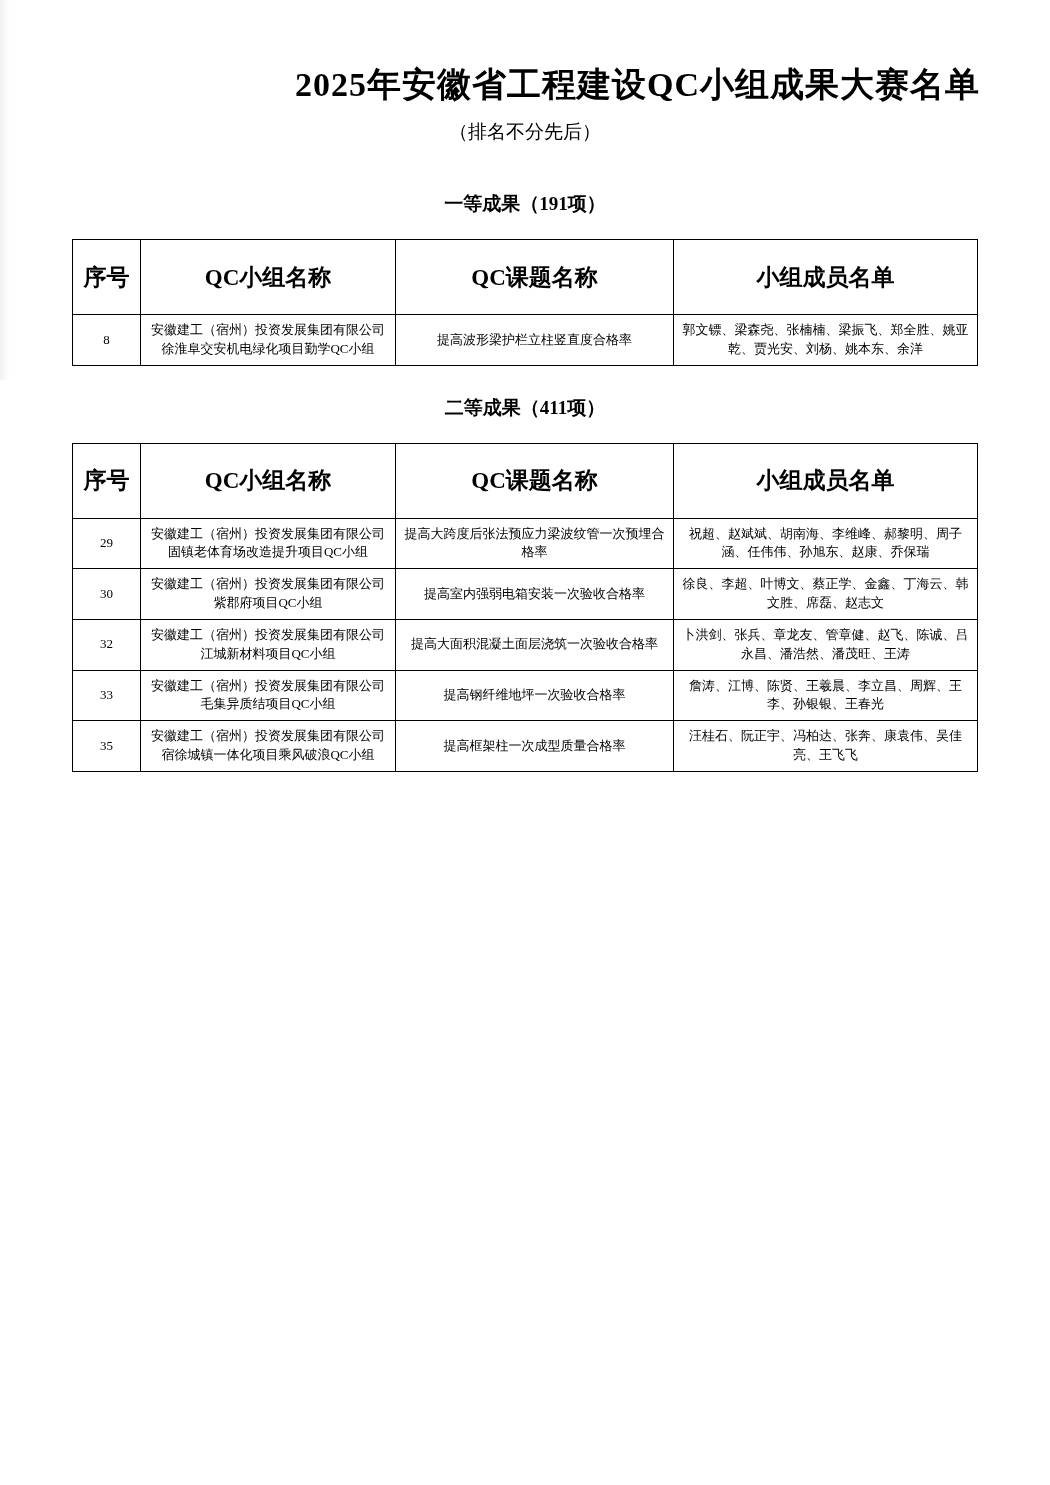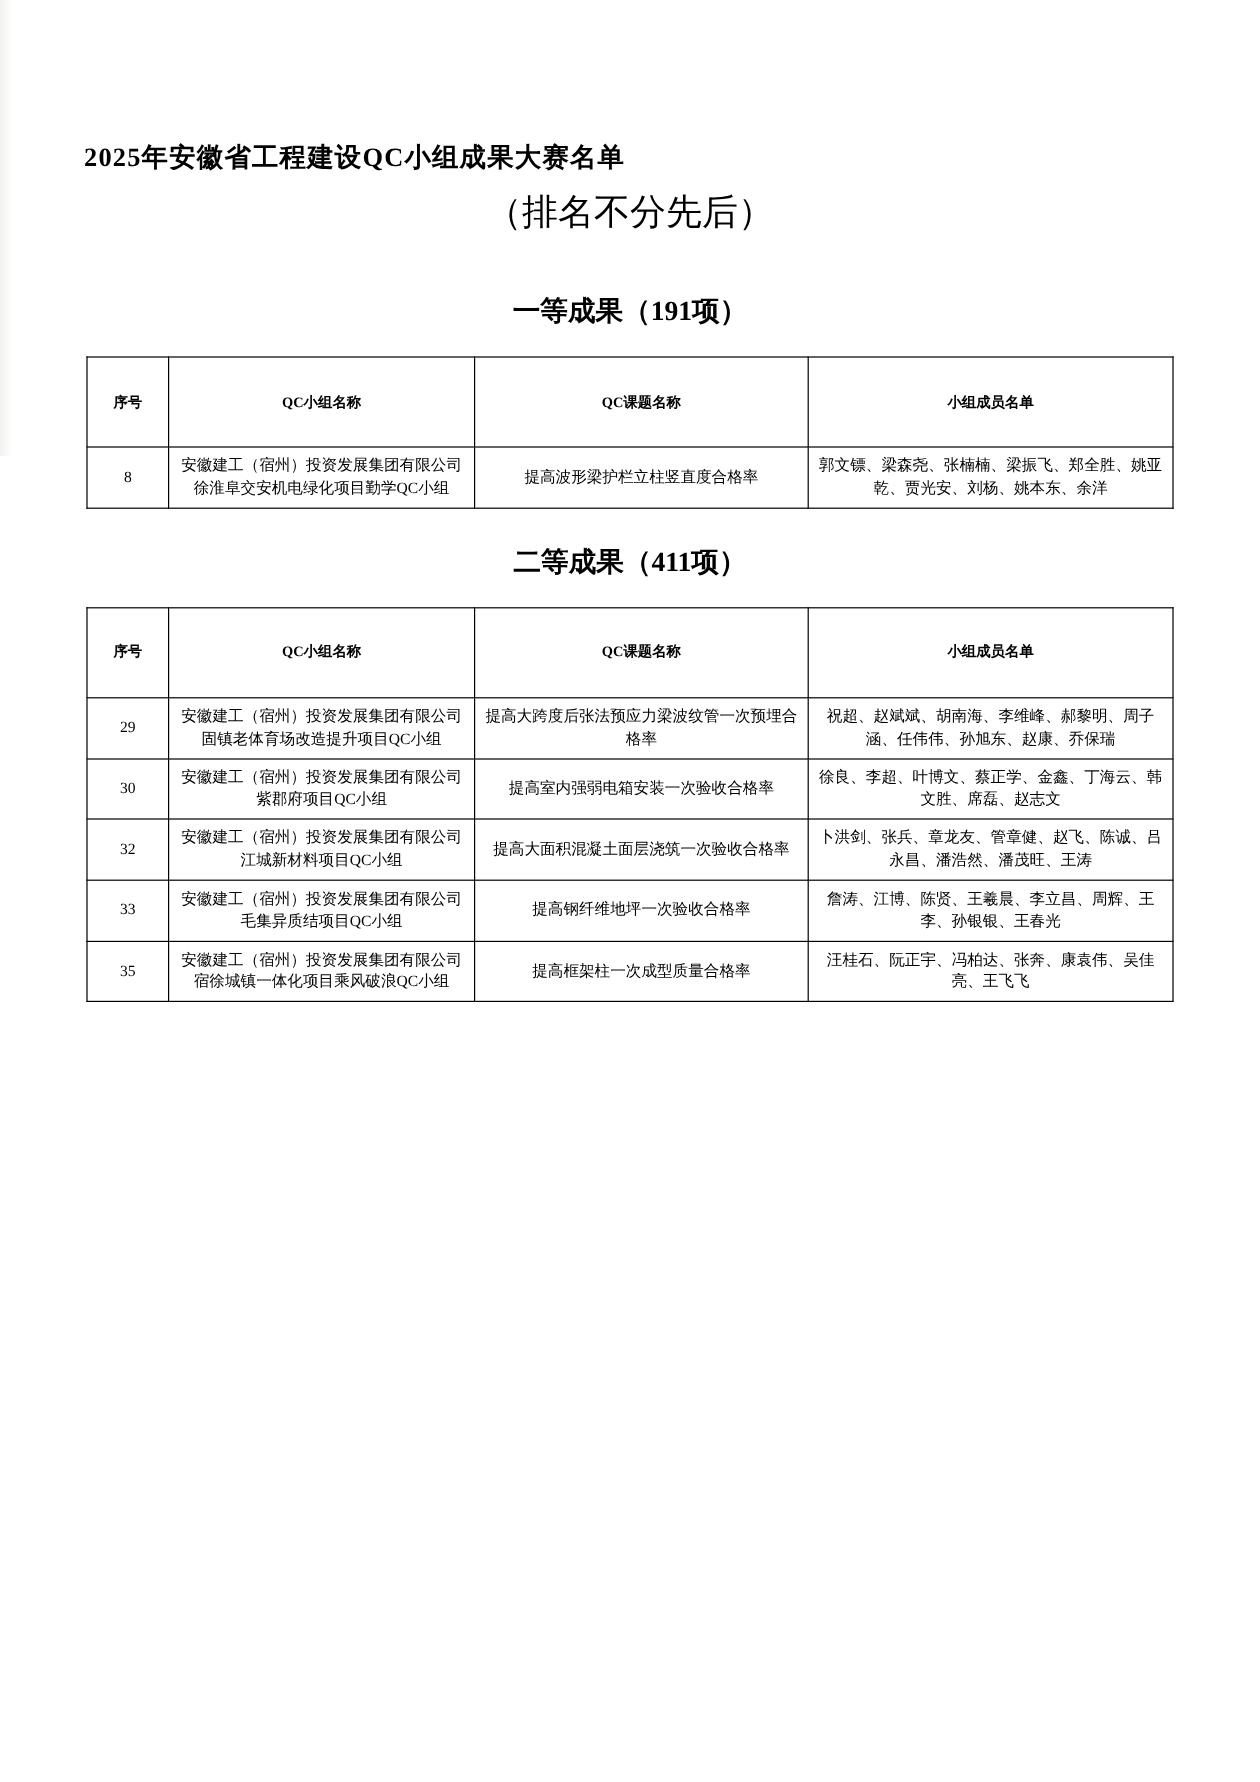--- a/index.html
+++ b/index.html
@@ -25,38 +25,38 @@
   
   .scan-edge-left {
     position: absolute;
     left: 0;
     top: 0;
     width: 10px;
     height: 380px;
     background: linear-gradient(to right, #f2f2f0, #ffffff);
   }
   .doc-title {
-    text-align: left;
-    font-size: 22px;
+    text-align: right;
+    font-size: 34px;
     font-weight: bold;
     letter-spacing: 1px;
     margin: 0;
-    padding-top: 118px;
+    padding-top: 65px;
     line-height: 1.2;
   }
   .doc-subtitle {
     text-align: center;
-    font-size: 30px;
+    font-size: 19px;
     margin: 0;
     padding-top: 14px;
     line-height: 1.3;
   }
   .section-title {
     text-align: center;
-    font-size: 23px;
+    font-size: 19px;
     font-weight: bold;
     margin: 0;
     line-height: 1.3;
   }
   .sec1-title { padding-top: 48px; }
   .sec2-title { padding-top: 30px; }
 
   table.qc {
     border-collapse: collapse;
     width: 905px;
@@ -66,21 +66,21 @@
   table.qc th, table.qc td {
     border: 1.5px solid #000;
     vertical-align: middle;
     padding: 6px 7px;
     font-size: 13px;
     line-height: 1.45;
     text-align: center;
   }
   table.qc th {
     font-weight: bold;
-    font-size: 12px;
+    font-size: 23px;
     height: 62px;
   }
   col.c-no    { width: 68px; }
   col.c-name  { width: 255px; }
   col.c-topic { width: 278px; }
   col.c-members { width: 304px; }
 
   td.c-no-cell { font-size: 18px; }
   td.c-name-cell { text-align: center; }
   td.c-topic-cell { text-align: center; }

